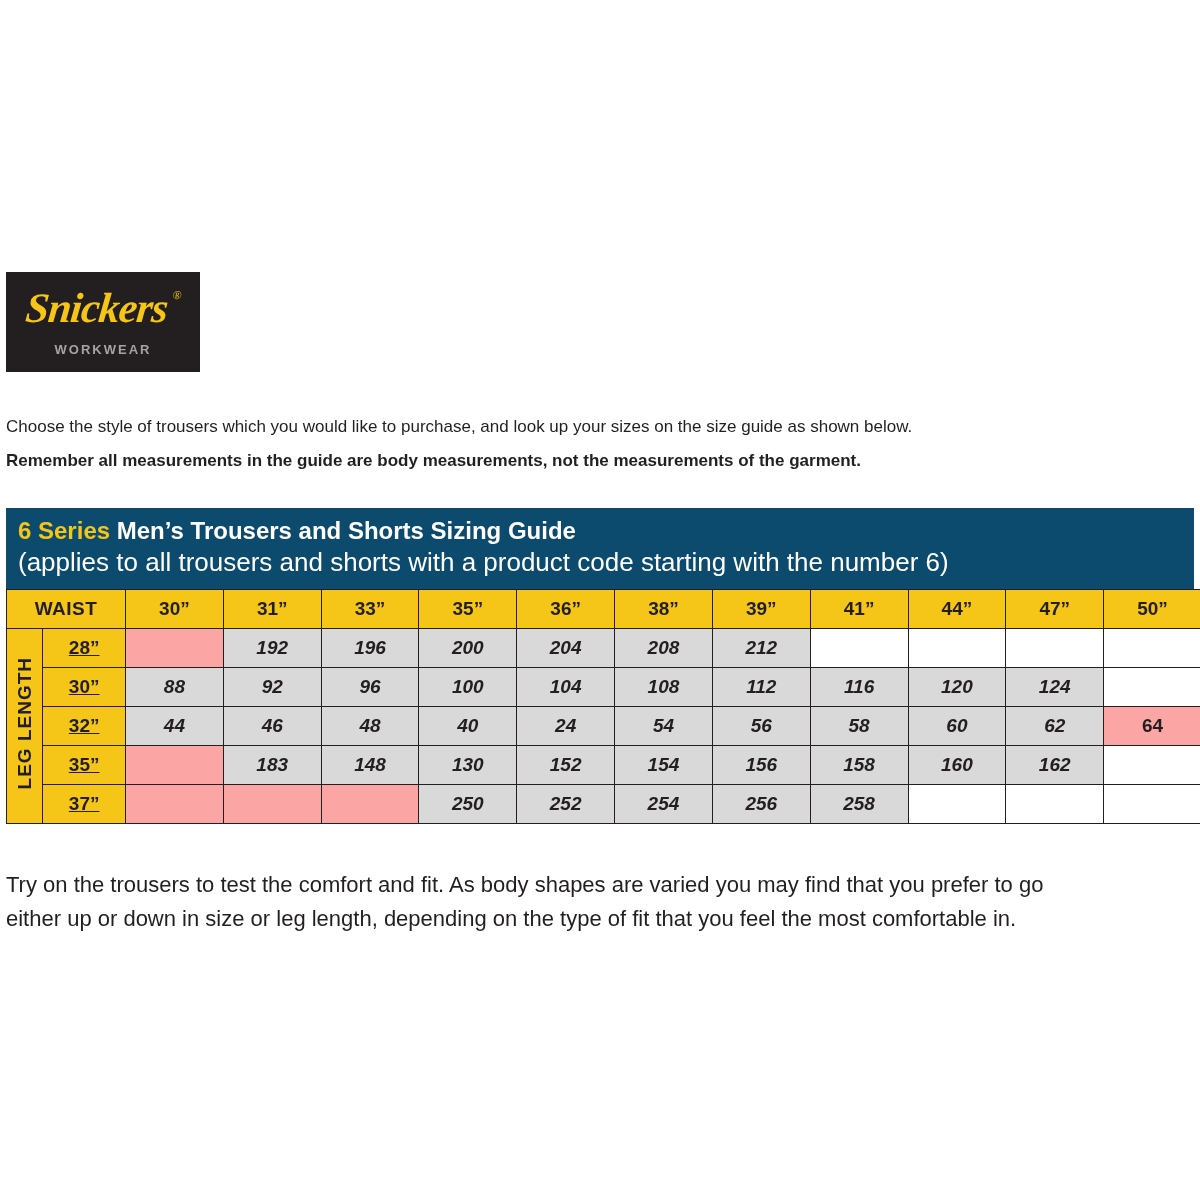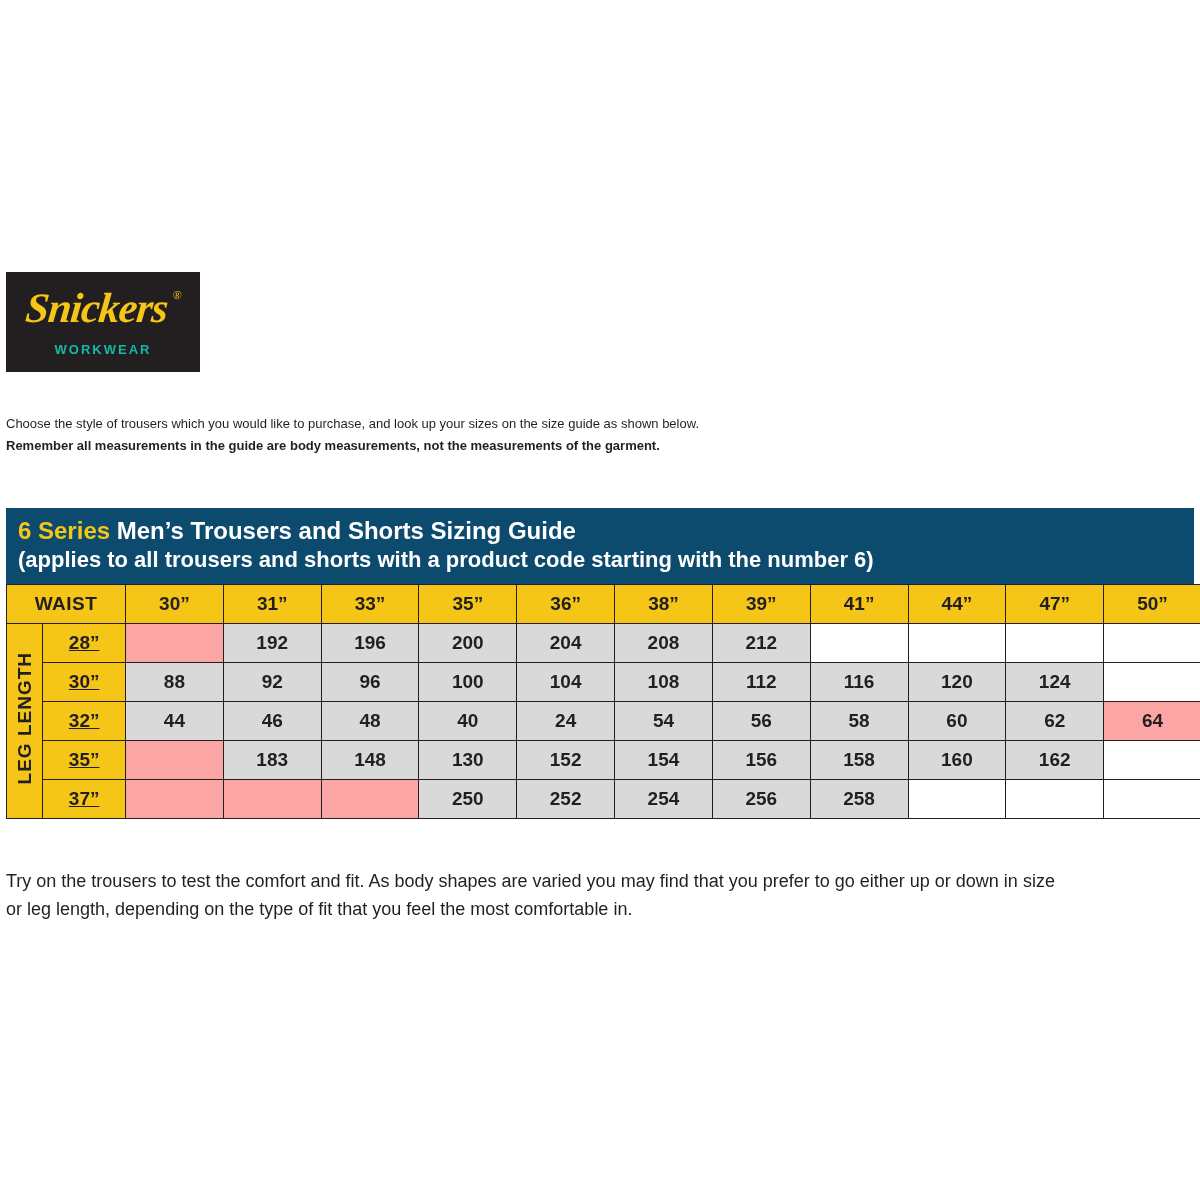--- a/index.html
+++ b/index.html
@@ -55,37 +55,37 @@
     font-size: 12px;
     font-style: normal;
     font-weight: normal;
     color: #f5c518;
   }
   .logo-sub {
     margin-top: 13px;
     font-size: 13px;
     font-weight: bold;
     letter-spacing: 2px;
-    color: #14b8a6;
+    color: #a3a3a3;
   }
 
   
   .intro {
     position: absolute;
     left: 6px;
     top: 414px;
     width: 1160px;
-    font-size: 13px;
+    font-size: 17px;
     line-height: 1.55;
     color: #231f20;
   }
   .intro .bold {
     font-weight: bold;
     display: block;
-    margin-top: 2px;
+    margin-top: 8px;
   }
 
   
   .guide {
     position: absolute;
     left: 6px;
     top: 508px;
     width: 1188px;
   }
   .guide-header {
@@ -95,22 +95,22 @@
   }
   .guide-header .line1 {
     font-size: 24px;
     font-weight: bold;
     line-height: 1.25;
   }
   .guide-header .series {
     color: #f5c518;
   }
   .guide-header .line2 {
-    font-size: 22px;
-    font-weight: bold;
+    font-size: 26px;
+    font-weight: normal;
     line-height: 1.25;
   }
 
   table.size-table {
     border-collapse: collapse;
     width: 1196px;
     table-layout: fixed;
   }
   table.size-table td, table.size-table th {
     border: 1px solid #231f20;
@@ -151,39 +151,40 @@
     font-size: 19px;
     font-weight: bold;
     letter-spacing: 1px;
     white-space: nowrap;
     display: inline-block;
   }
   td.val {
     background: #d9d9d9;
     font-weight: normal;
     font-size: 20px;
+    font-style: italic;
   }
   td.empty {
     background: #fca5a5;
     border-left-color: #231f20;
   }
   td.blank-out {
     background: #ffffff;
     border: 1px solid #ffffff;
     border-top: 1px solid #231f20;
     border-bottom: 1px solid #231f20;
   }
 
   
   .footer {
     position: absolute;
     left: 6px;
     top: 868px;
     width: 1060px;
-    font-size: 18px;
+    font-size: 22px;
     line-height: 1.55;
     color: #231f20;
   }
 </style>
 </head>
 <body>
 
 <div class="page">
 
   <div class="logo-block">

